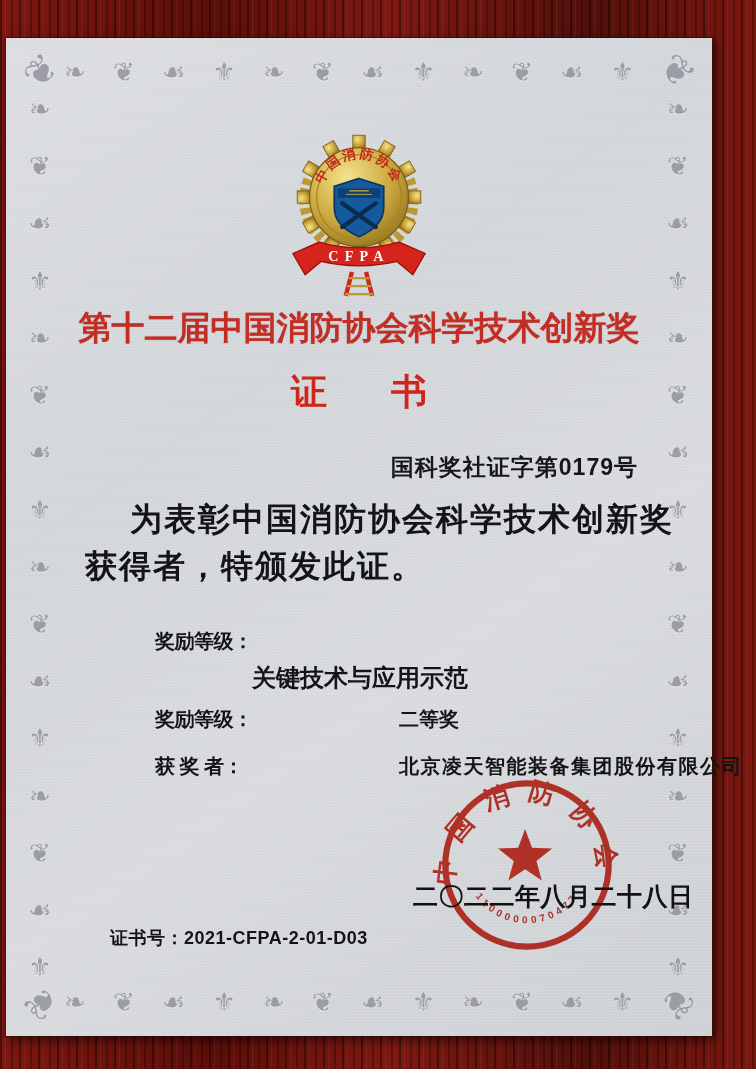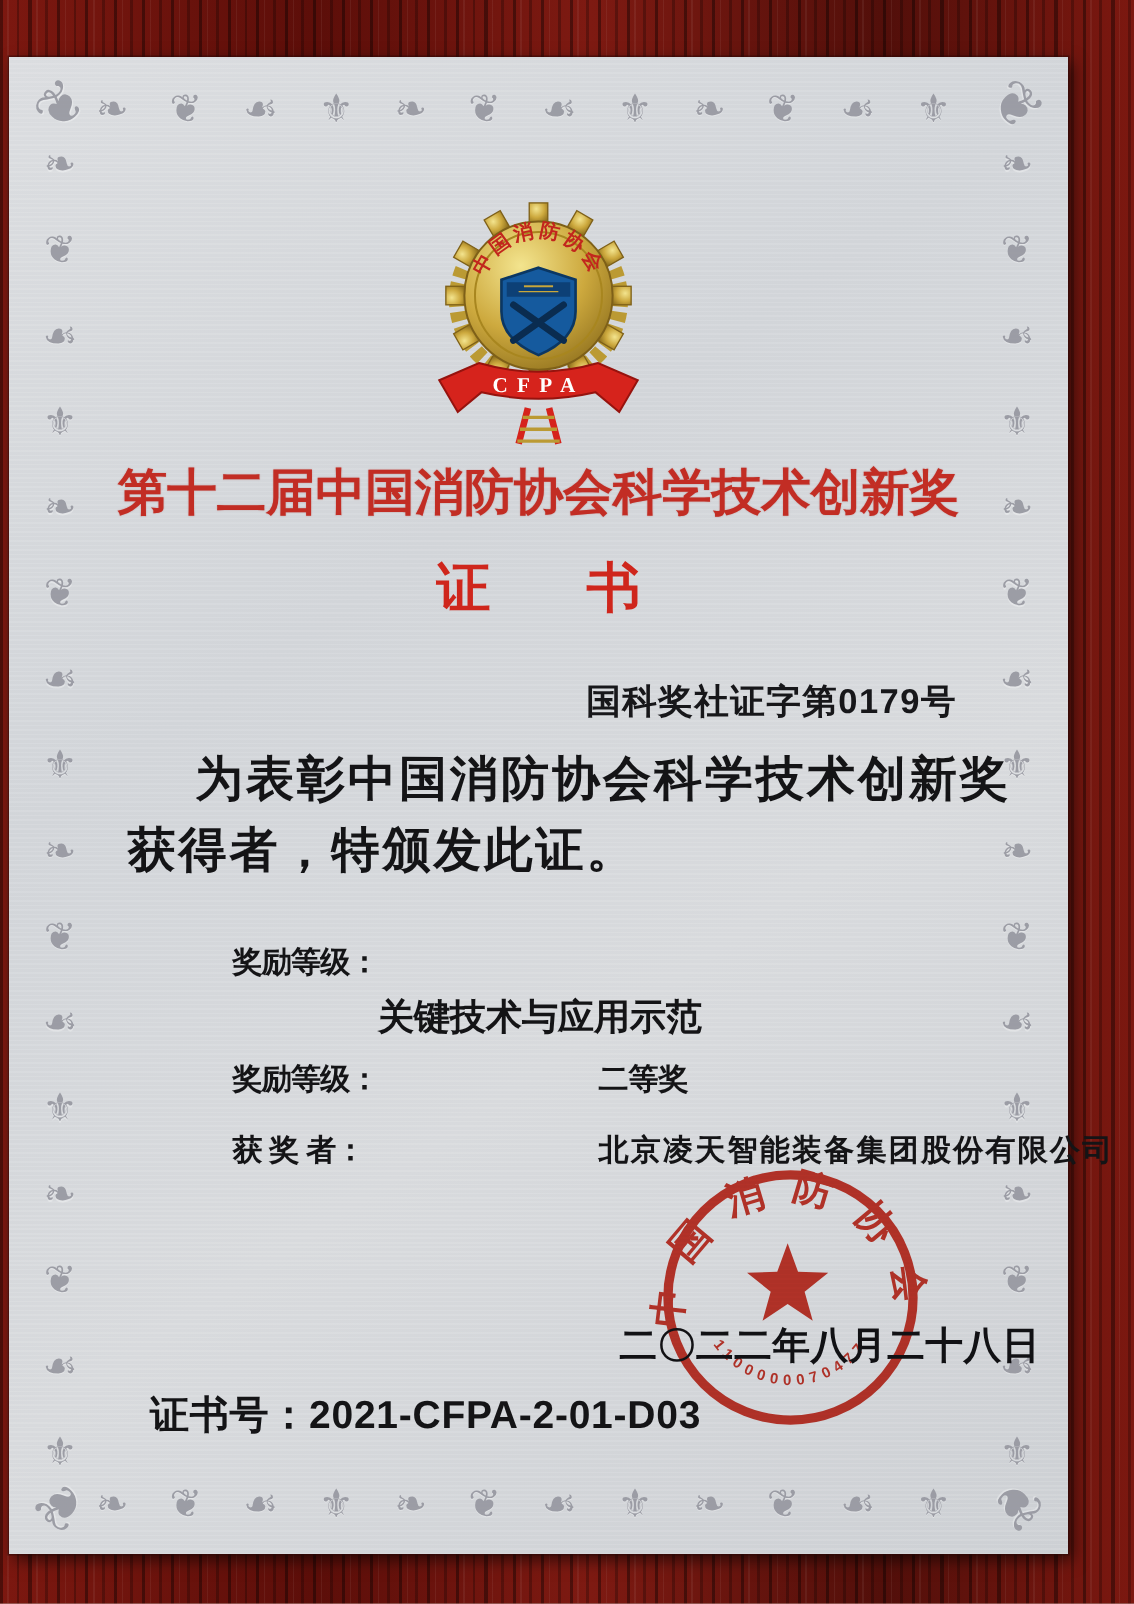--- a/index.html
+++ b/index.html
@@ -63,22 +63,22 @@
   .f-winner{top:715px;width:560px;}
   .f-winner .fvalue{letter-spacing:1.5px;}
   .flabel{display:inline-block;letter-spacing:-0.5px;}
 
   .seal{position:absolute;left:426px;top:732px;mix-blend-mode:multiply;opacity:.93;}
   .date{
     position:absolute;left:388px;top:842px;z-index:5;
     font-size:25px;font-weight:800;color:#111114;letter-spacing:0.5px;white-space:nowrap;margin-left:19px;
   }
   .cert-no{
-    position:absolute;left:94px;top:888px;
-    font-size:26px;font-weight:800;color:#141416;letter-spacing:0.5px;
+    position:absolute;left:104px;top:888px;
+    font-size:18px;font-weight:800;color:#141416;letter-spacing:0.5px;
   }
 </style>
 </head>
 <body>
 
 <div class="page">
   <div class="paper">
 
     <div class="orn orn-h orn-top">❧ ❦ ☙ ⚜ ❧ ❦ ☙ ⚜ ❧ ❦ ☙ ⚜ ❧ ❦ ☙ ⚜ ❧ ❦ ☙ ⚜ ❧ ❦ ☙ ⚜ ❧ ❦ ☙ ⚜ ❧ ❦ ☙ ⚜ ❧ ❦ ☙ ⚜ </div>
     <div class="orn orn-h orn-bottom">❧ ❦ ☙ ⚜ ❧ ❦ ☙ ⚜ ❧ ❦ ☙ ⚜ ❧ ❦ ☙ ⚜ ❧ ❦ ☙ ⚜ ❧ ❦ ☙ ⚜ ❧ ❦ ☙ ⚜ ❧ ❦ ☙ ⚜ ❧ ❦ ☙ ⚜ </div>

